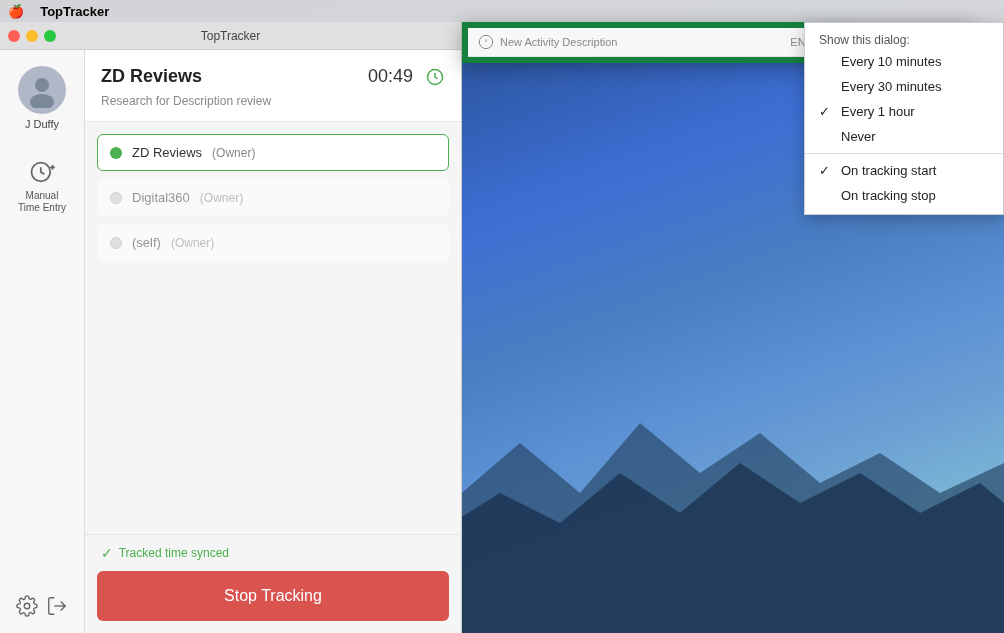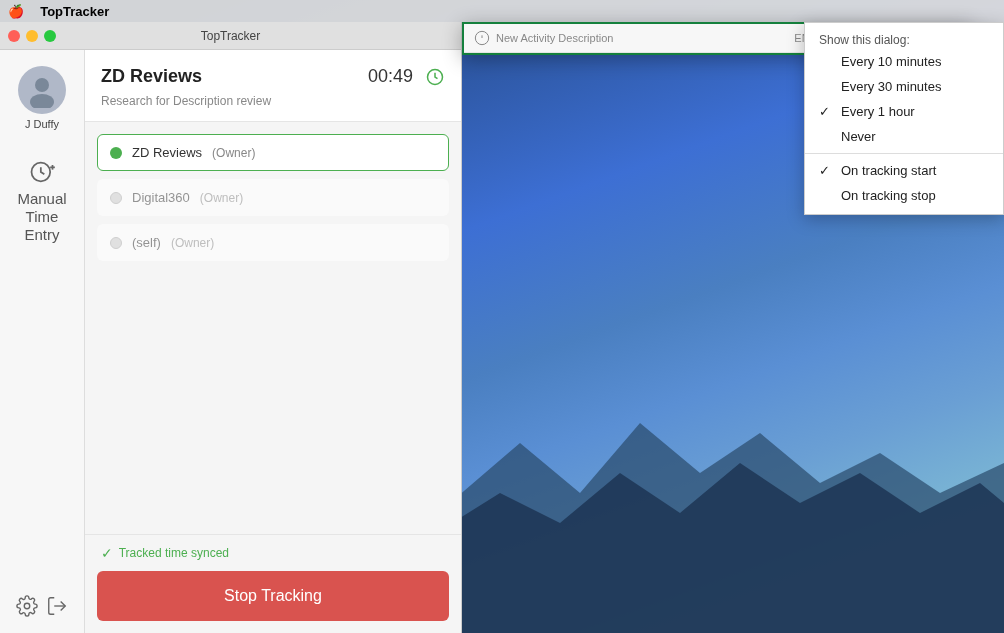--- a/index.html
+++ b/index.html
@@ -139,21 +139,21 @@
       width: 70px;
     }
     .sidebar-item-icon {
       width: 28px;
       height: 28px;
       stroke: #666;
       fill: none;
       stroke-width: 1.5;
     }
     .sidebar-item-label {
-      font-size: 15px;
+      font-size: 10px;
       color: #555;
       text-align: center;
       line-height: 1.2;
     }
     .sidebar-bottom {
       margin-top: auto;
       display: flex;
       gap: 8px;
       padding-bottom: 16px;
     }
@@ -286,21 +286,21 @@
       text-align: center;
     }
 
     
     .activity-dialog {
       position: absolute;
       top: 22px;
       left: 462px;
       width: 510px;
       background: #404040;
-      border: 2px solid #15803d;
+      border: 6px solid #15803d;
       box-shadow: 0 4px 20px rgba(0,0,0,0.3);
       z-index: 200;
     }
     .activity-dialog-header {
       display: flex;
       align-items: center;
       justify-content: space-between;
       padding: 6px 10px;
       border-bottom: 1px solid #e5e5e5;
       background: #f7f7f7;

